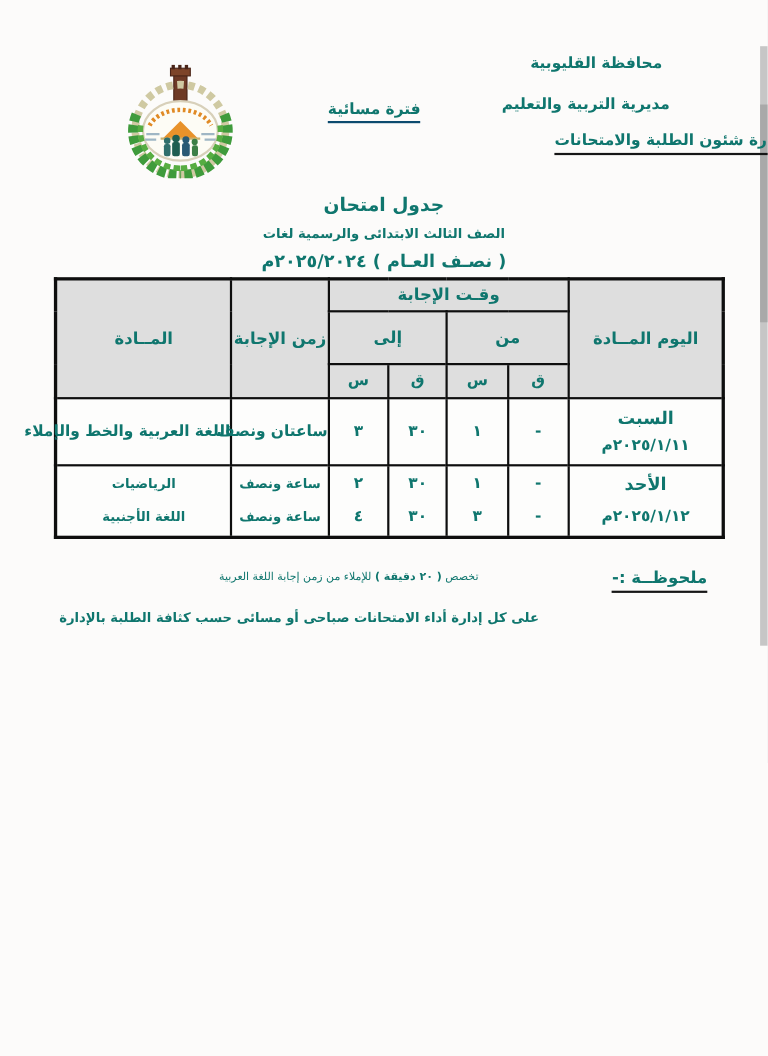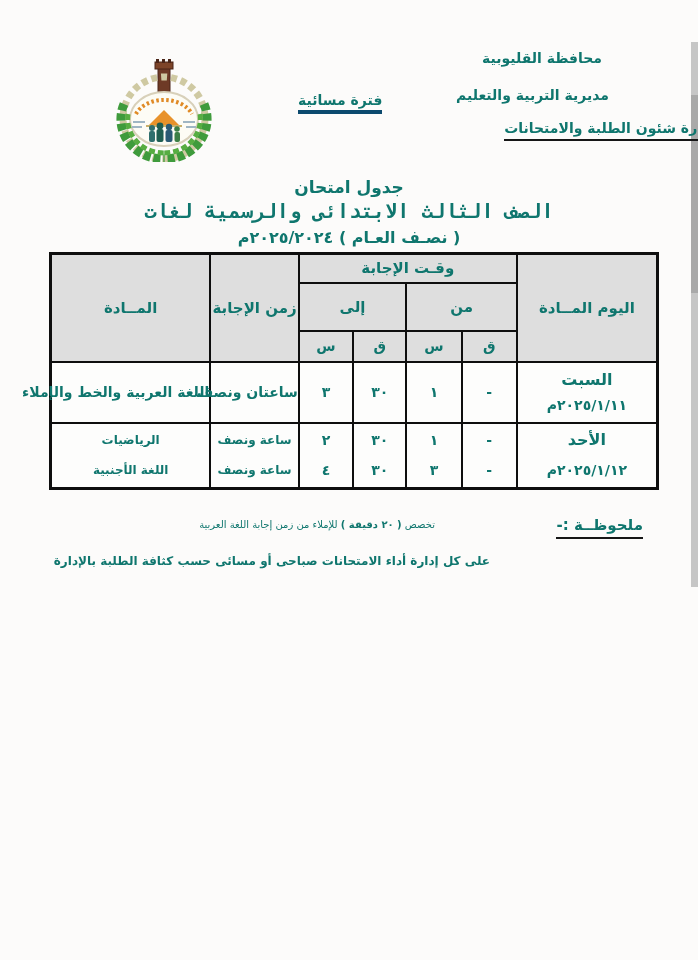--- a/index.html
+++ b/index.html
@@ -18,29 +18,29 @@
   .edge-strip { position:absolute; right:0; top:42px; width:7px; height:545px; background:#c6c6c6; }
   .edge-strip-dark { position:absolute; right:0; top:95px; width:7px; height:198px; background:#a9a9a9; }
 
   
   .org-line { position:absolute; font-weight:bold; white-space:nowrap; }
   .org-1 { top:50px;  right:96px;  font-size:14px; }
   .org-2 { top:87px;  right:89px;  font-size:14px; }
   .org-3 { top:120px; right:-4px;  font-size:14px; border-bottom:2px solid #161616; padding-bottom:3px; }
 
   .period { position:absolute; top:92px; left:298px; font-size:14px; font-weight:bold;
-            border-bottom:4px solid #0c4a6e; padding-bottom:2px;text-align:center; }
+            border-bottom:2px solid #0c4a6e; padding-bottom:2px;text-align:center; }
 
   
   .logo { position:absolute; top:58px; left:108px; width:112px; height:104px; }
 
   
   .title-block { position:absolute; top:175px; left:0; width:698px; text-align:center; font-weight:bold; }
   .title-1 { font-size:17px; line-height:25px; }
-  .title-2 { font-size:20px; line-height:25px;font-family:Liberation Mono, monospace; }
+  .title-2 { font-size:12px; line-height:25px; }
   .title-3 { font-size:16px; line-height:25px; }
 
   
   table.sched {
     position:absolute; top:252px; left:49px;
     width:610px;
     border-collapse:collapse;
     table-layout:fixed;
     direction:rtl;
   }

